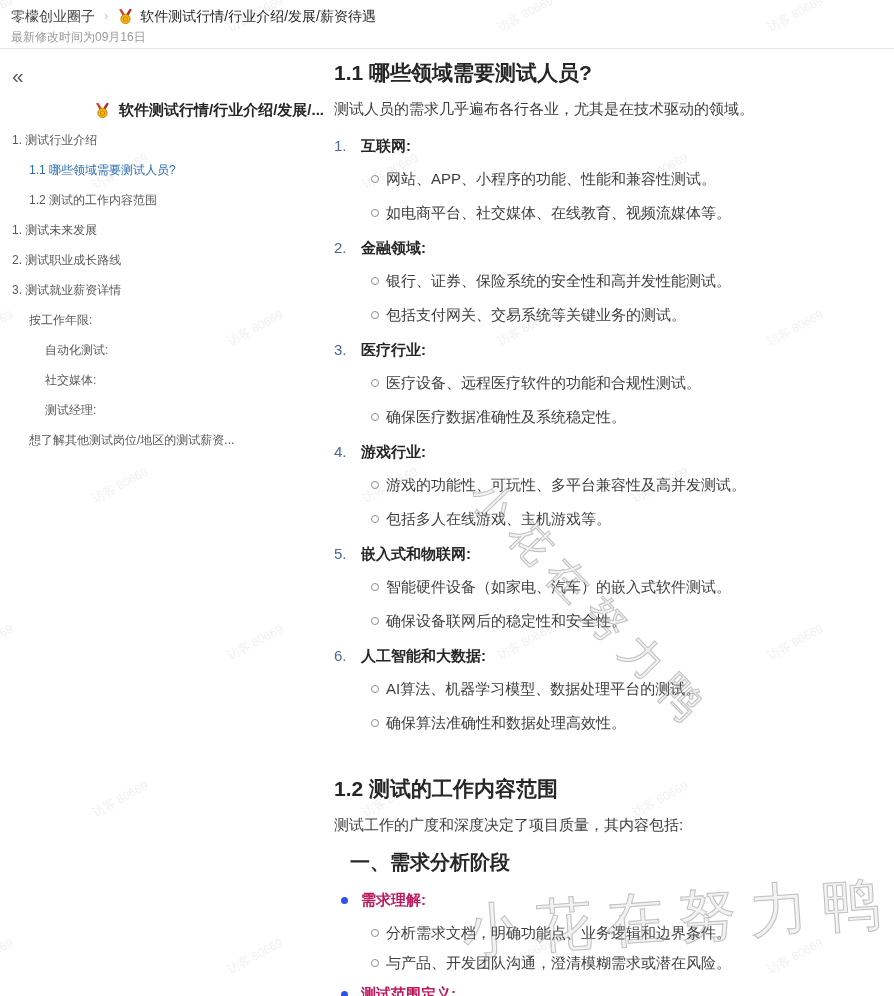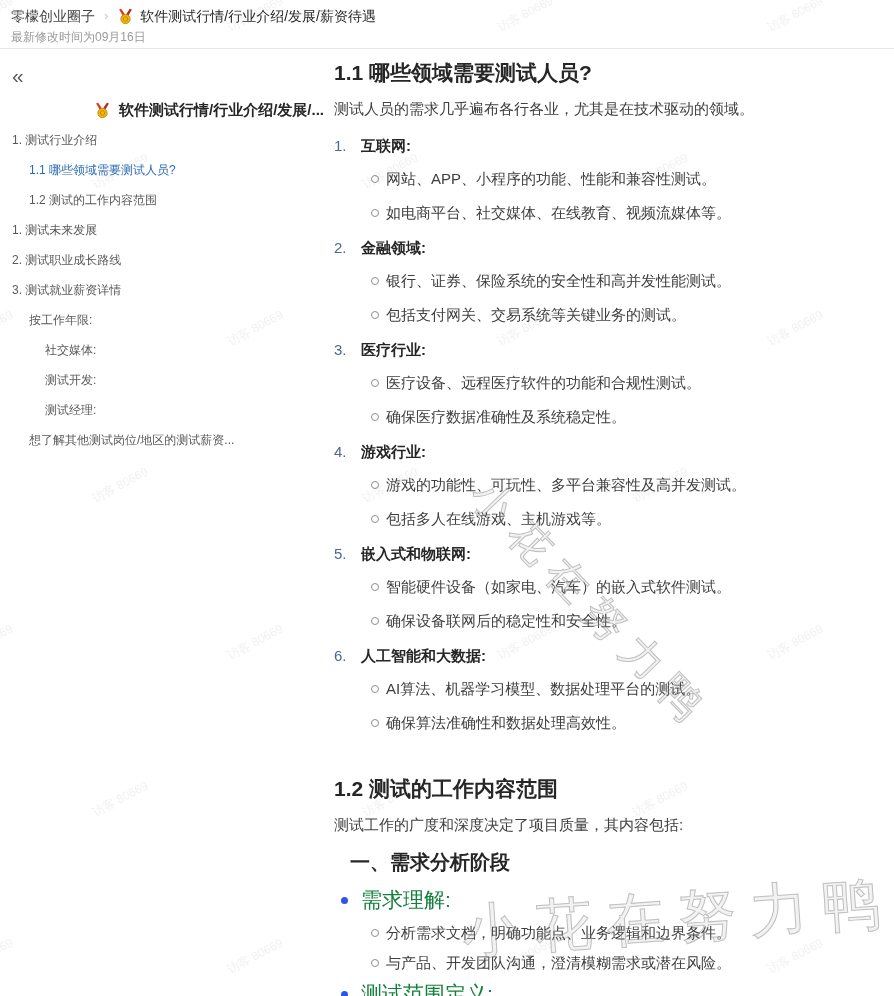--- a/index.html
+++ b/index.html
@@ -50,22 +50,22 @@
   ul.subs { list-style:none; margin:0; padding:0 0 0 36px; }
   ul.subs > li { position:relative; padding-left:16px; font-size:15px; line-height:24px;
                  margin-bottom:10px; color:#404040; }
   ul.subs > li::before { content:""; position:absolute; left:1px; top:8px; width:6px; height:6px;
                  border:1.2px solid #8f8f8f; border-radius:50%; background:#fff; }
 
   .stage-heading { font-size:20px; font-weight:bold; color:#262626; margin:0 0 12px 16px; line-height:26px; }
 
   ul.bullets { list-style:none; margin:0; padding:0; }
   ul.bullets > li { margin:0; }
-  .bullet-head { position:relative; padding-left:27px; font-size:21px; line-height:26px;
-                 font-weight:normal; color:#15803d; margin-bottom:8px; }
+  .bullet-head { position:relative; padding-left:27px; font-size:15px; line-height:26px;
+                 font-weight:bold; color:#be185d; margin-bottom:8px; }
   .bullet-head::before { content:""; position:absolute; left:7px; top:10px; width:7px; height:7px;
                  background:#2f54eb; border-radius:50%; }
   ul.bullets ul.subs > li { margin-bottom:6px; }
 
   
   .wm-layer { position:absolute; left:0; top:0; width:894px; height:996px;
               pointer-events:none; z-index:5; overflow:hidden; }
   .wm-small { position:absolute; font-size:12px; color:rgba(70,70,70,0.08);
               transform:rotate(-28deg); white-space:nowrap; }
   .wm-large { position:absolute; white-space:nowrap; color:rgba(150,150,150,0.12);
@@ -109,22 +109,22 @@
       <span>软件测试行情/行业介绍/发展/...</span>
     </div>
     <div id="toc-list">
         <div class="toc-item lv1">1. 测试行业介绍</div>
         <div class="toc-item lv2 active">1.1 哪些领域需要测试人员?</div>
         <div class="toc-item lv2">1.2 测试的工作内容范围</div>
         <div class="toc-item lv1">1. 测试未来发展</div>
         <div class="toc-item lv1">2. 测试职业成长路线</div>
         <div class="toc-item lv1">3. 测试就业薪资详情</div>
         <div class="toc-item lv2">按工作年限:</div>
+        <div class="toc-item lv3">自动化测试:</div>
         <div class="toc-item lv3">社交媒体:</div>
-        <div class="toc-item lv3">测试开发:</div>
         <div class="toc-item lv3">测试经理:</div>
         <div class="toc-item lv2">想了解其他测试岗位/地区的测试薪资...</div>
       </div>
   </div>
 
   <div class="main">
     <h2 class="sec-heading">1.1 哪些领域需要测试人员?</h2>
     <p class="intro">测试人员的需求几乎遍布各行各业，尤其是在技术驱动的领域。</p>
 
     <ol class="fields" id="field-list">

